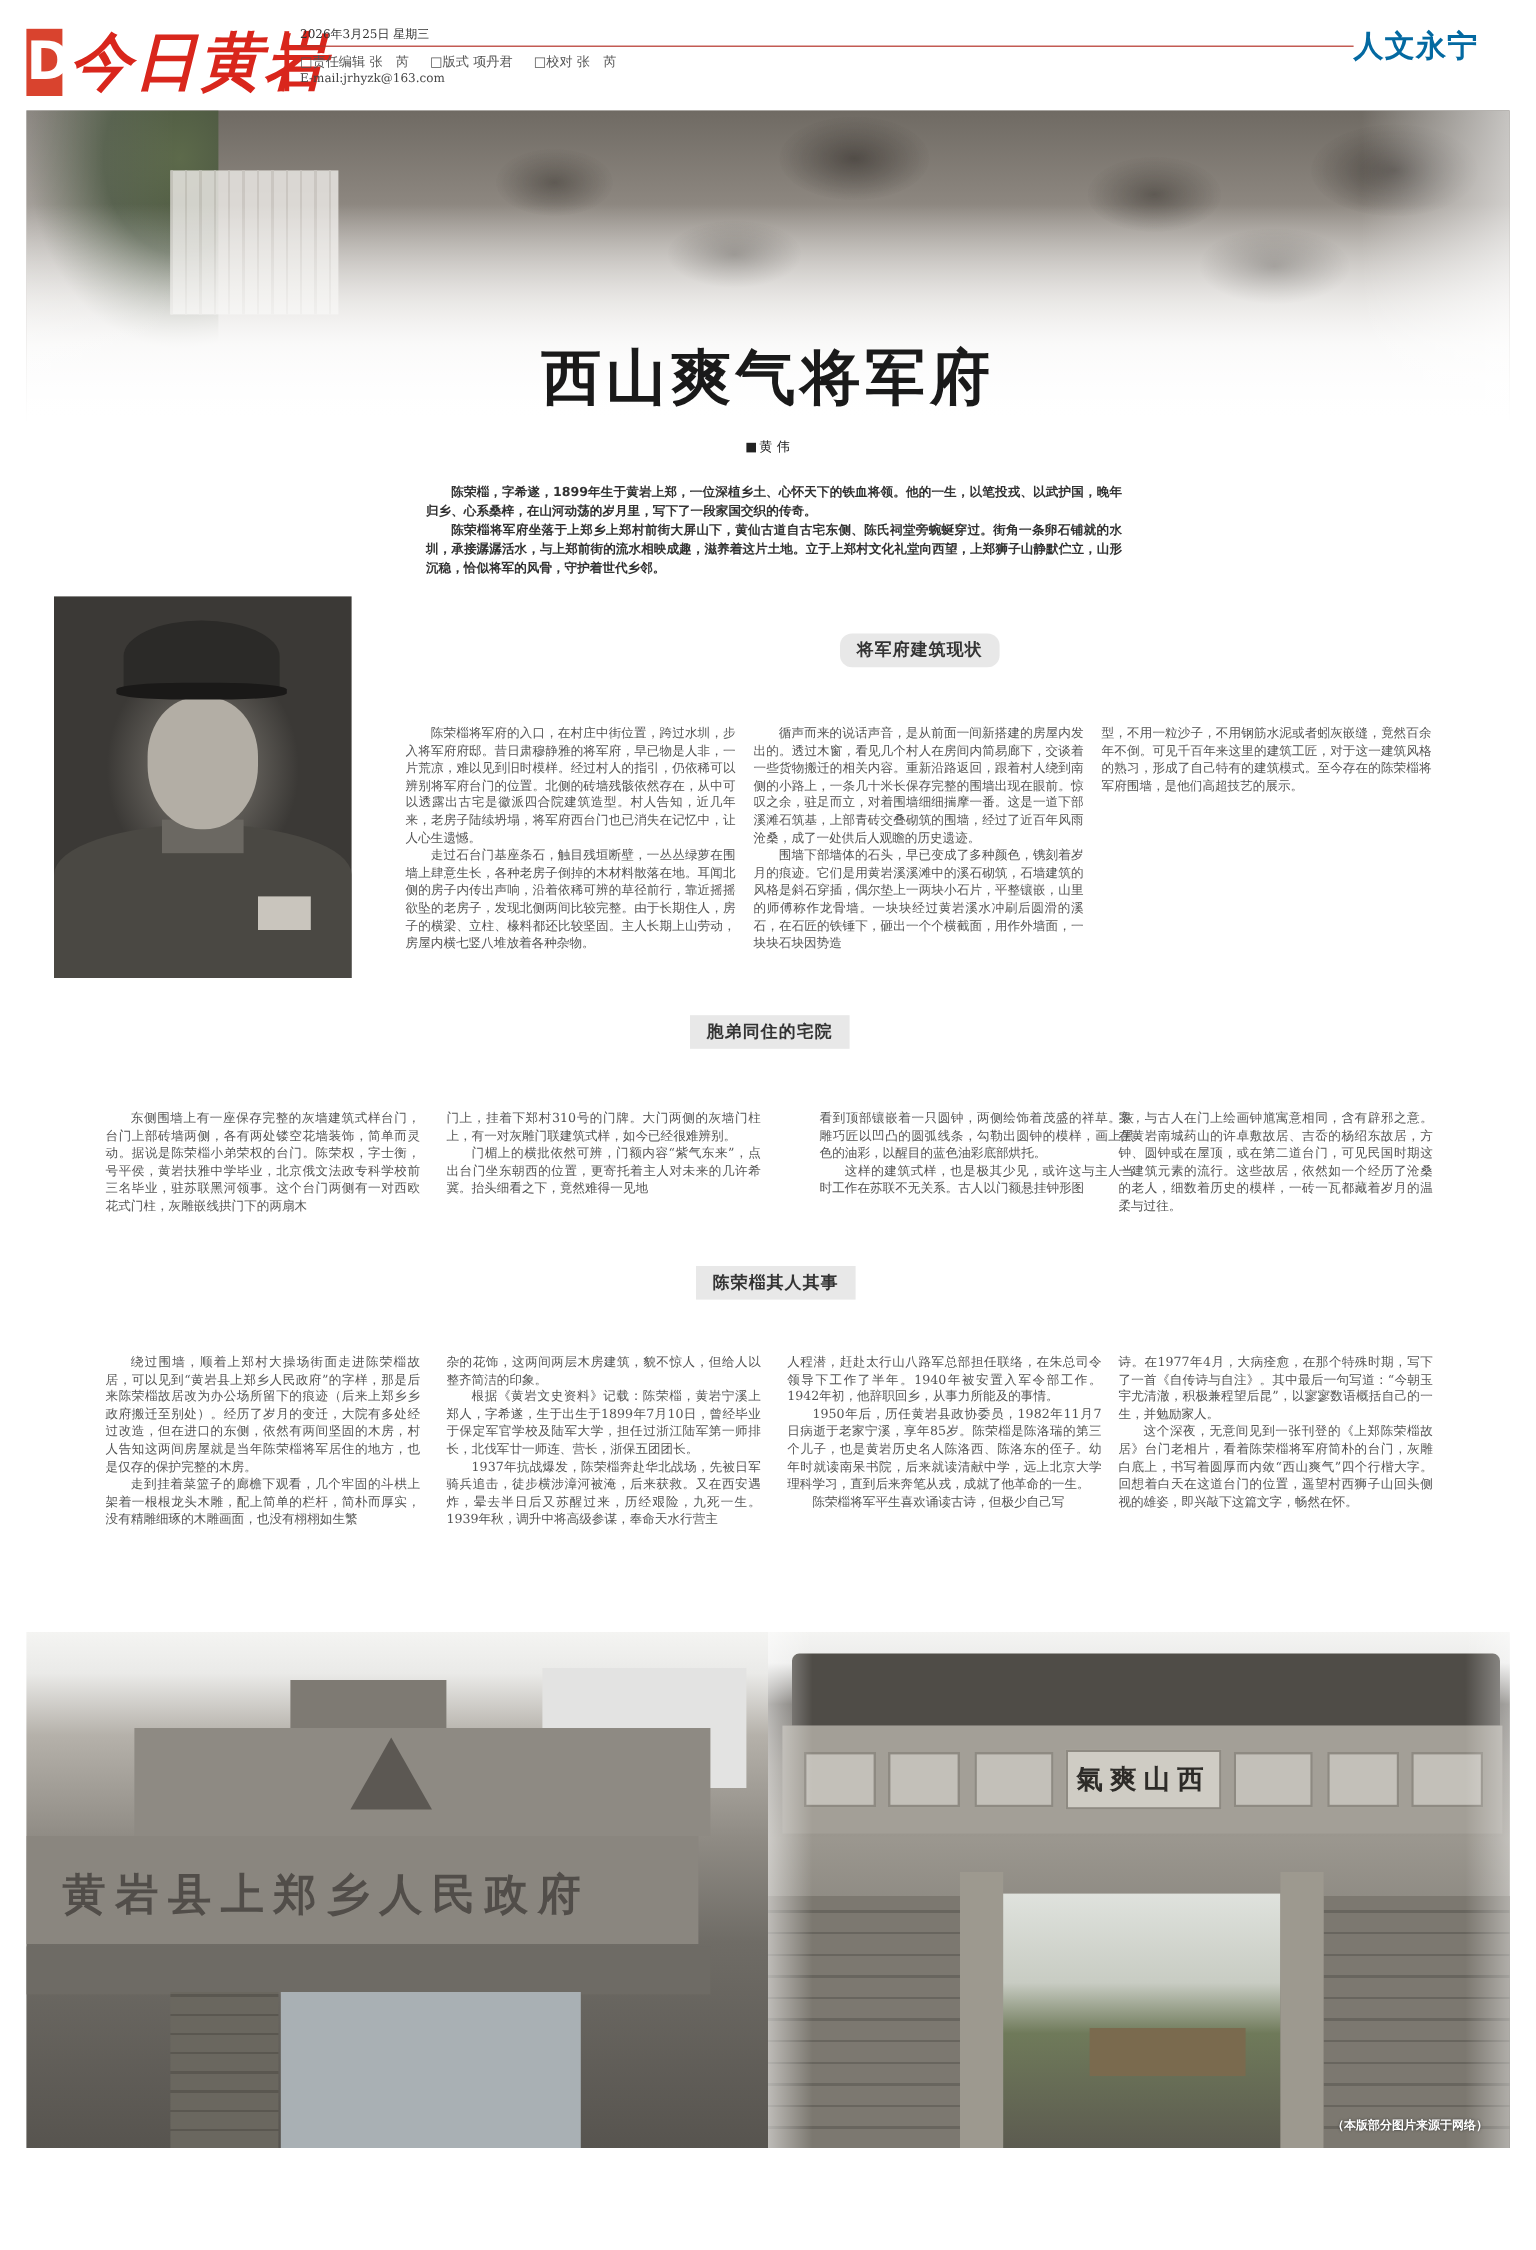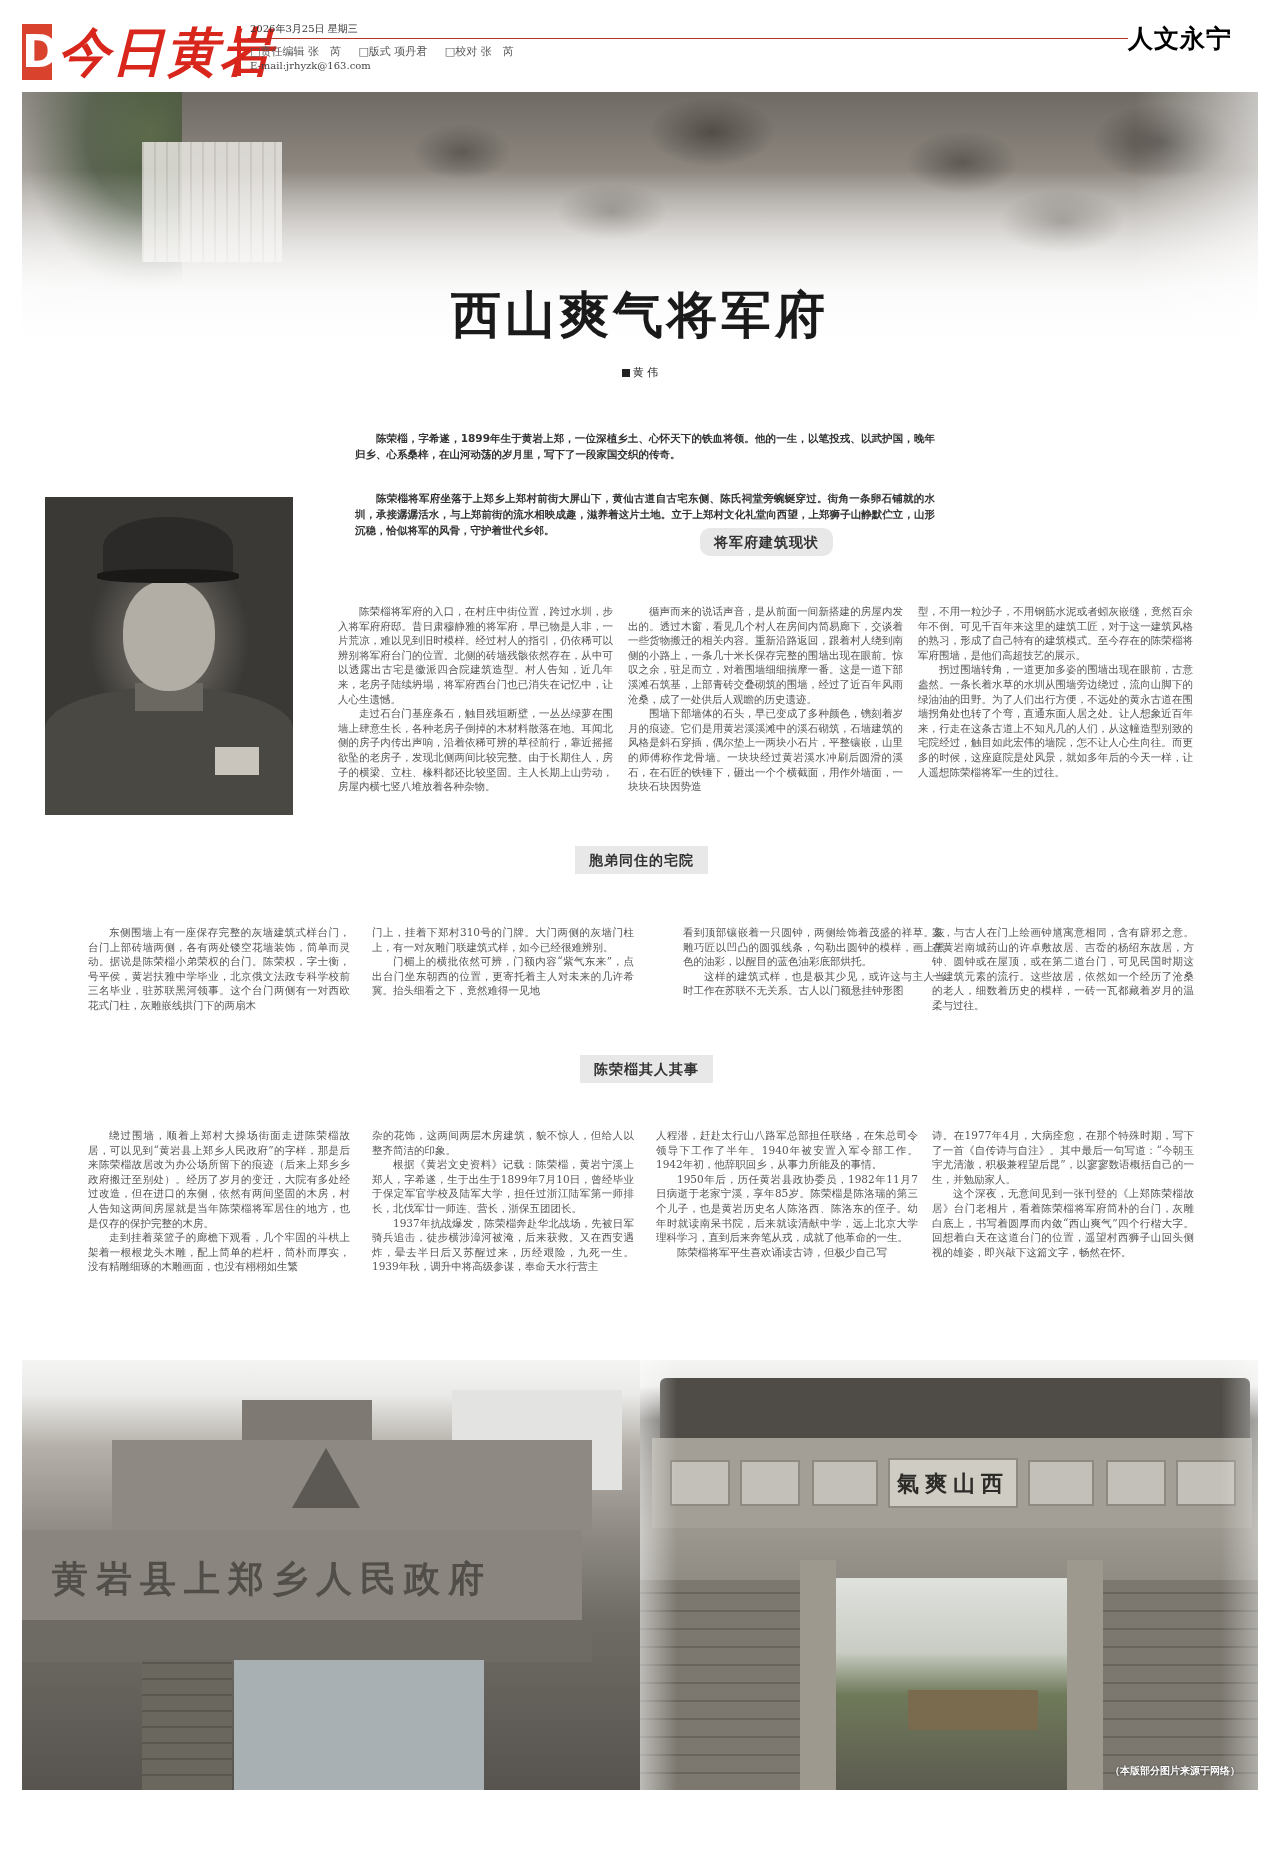--- a/index.html
+++ b/index.html
@@ -12,21 +12,21 @@
     font-family: "DejaVu Sans", sans-serif; font-weight: bold; font-size: 44px; line-height: 56px; text-align: center; }
   .logo-text { position: absolute; left: 58px; top: 22px; font-family: "DejaVu Serif", serif; font-style: italic; font-weight: bold;
     font-size: 52px; color: #d9261c; letter-spacing: 2px; line-height: 60px; }
   .logo-bar { position: absolute; left: 237px; top: 26px; width: 4px; height: 50px; background: #d9261c; }
   .date-line { position: absolute; left: 250px; top: 22px; font-size: 10px; color: #333; }
   .rule-red { position: absolute; left: 248px; top: 38px; width: 880px; height: 1px; background: #b5342a; }
   .credits { position: absolute; left: 250px; top: 44px; font-size: 11px; color: #555; white-space: nowrap; }
   .credits span { margin-right: 14px; }
   .email { position: absolute; left: 250px; top: 60px; font-size: 10px; color: #444; }
   .section-tag { position: absolute; left: 1128px; top: 22px; font-family: "DejaVu Sans", sans-serif; font-weight: bold;
-    font-size: 25px; color: #000000; letter-spacing: 1px; }
+    font-size: 25px; color: #0369a1; letter-spacing: 1px; }
 
   
   .hero { position: absolute; left: 22px; top: 92px; width: 1236px; height: 260px; overflow: hidden;
     background: linear-gradient(180deg, #6f6a63 0%, #8d8780 30%, #c8c4bf 60%, #ffffff 100%); }
   .hero-wall { position: absolute; left: 240px; top: 0; width: 1000px; height: 200px;
     background:
       radial-gradient(ellipse 70px 40px at 20% 30%, #5b5650 0%, transparent 70%),
       radial-gradient(ellipse 90px 50px at 45% 20%, #4d4843 0%, transparent 70%),
       radial-gradient(ellipse 80px 45px at 70% 35%, #5a554f 0%, transparent 70%),
       radial-gradient(ellipse 100px 55px at 90% 25%, #4a4540 0%, transparent 70%),
@@ -41,21 +41,21 @@
   .hero-fade-side { position: absolute; left: 0; top: 0; width: 100%; height: 100%;
     background: linear-gradient(90deg, rgba(255,255,255,0.2) 0%, rgba(255,255,255,0) 10%, rgba(255,255,255,0) 90%, rgba(255,255,255,0.6) 100%); }
 
   .headline { position: absolute; left: 0; top: 282px; width: 1280px; text-align: center;
     font-family: "DejaVu Sans", sans-serif; font-weight: bold; font-size: 50px; color: #1a1a1a; letter-spacing: 4px; }
   .byline { position: absolute; left: 0; top: 365px; width: 1280px; text-align: center; font-size: 11px; color: #222; }
   .byline .sq { display: inline-block; width: 8px; height: 8px; background: #222; margin-right: 3px; vertical-align: -1px; }
 
   .lede { position: absolute; left: 355px; top: 402px; width: 580px; font-family: "DejaVu Sans", sans-serif;
     font-size: 10.5px; line-height: 16px; color: #333; font-weight: bold; }
-  .lede p { text-indent: 2em; text-align: justify; margin-top: 28px; }
+  .lede p { text-indent: 2em; text-align: justify; }
 
   
   .portrait { position: absolute; left: 45px; top: 497px; width: 248px; height: 318px; overflow: hidden;
     background: radial-gradient(ellipse 80px 95px at 50% 45%, #8a8780 0%, #5d5a55 55%, #3b3936 100%); }
   .portrait .cap { position: absolute; left: 58px; top: 20px; width: 130px; height: 60px; background: #2b2a28; border-radius: 50% 50% 10% 10%; }
   .portrait .visor { position: absolute; left: 52px; top: 72px; width: 142px; height: 14px; background: #1a1918; border-radius: 40%; }
   .portrait .face { position: absolute; left: 78px; top: 84px; width: 92px; height: 110px; background: #b3aea5; border-radius: 45% 45% 48% 48%; }
   .portrait .uniform { position: absolute; left: 0; top: 190px; width: 248px; height: 140px; background: #4a4843;
     border-radius: 50% 50% 0 0 / 30% 30% 0 0; }
   .portrait .collar { position: absolute; left: 90px; top: 186px; width: 68px; height: 28px; background: #6b6862; }
@@ -158,21 +158,20 @@
 <div class="col" style="left:338px; top:604px; width:275px;">
   <p>陈荣椔将军府的入口，在村庄中街位置，跨过水圳，步入将军府府邸。昔日肃穆静雅的将军府，早已物是人非，一片荒凉，难以见到旧时模样。经过村人的指引，仍依稀可以辨别将军府台门的位置。北侧的砖墙残骸依然存在，从中可以透露出古宅是徽派四合院建筑造型。村人告知，近几年来，老房子陆续坍塌，将军府西台门也已消失在记忆中，让人心生遗憾。</p>
   <p>走过石台门基座条石，触目残垣断壁，一丛丛绿萝在围墙上肆意生长，各种老房子倒掉的木材料散落在地。耳闻北侧的房子内传出声响，沿着依稀可辨的草径前行，靠近摇摇欲坠的老房子，发现北侧两间比较完整。由于长期住人，房子的横梁、立柱、椽料都还比较坚固。主人长期上山劳动，房屋内横七竖八堆放着各种杂物。</p>
 </div>
 <div class="col" style="left:628px; top:604px; width:275px;">
   <p>循声而来的说话声音，是从前面一间新搭建的房屋内发出的。透过木窗，看见几个村人在房间内简易廊下，交谈着一些货物搬迁的相关内容。重新沿路返回，跟着村人绕到南侧的小路上，一条几十米长保存完整的围墙出现在眼前。惊叹之余，驻足而立，对着围墙细细揣摩一番。这是一道下部溪滩石筑基，上部青砖交叠砌筑的围墙，经过了近百年风雨沧桑，成了一处供后人观瞻的历史遗迹。</p>
   <p>围墙下部墙体的石头，早已变成了多种颜色，镌刻着岁月的痕迹。它们是用黄岩溪溪滩中的溪石砌筑，石墙建筑的风格是斜石穿插，偶尔垫上一两块小石片，平整镶嵌，山里的师傅称作龙骨墙。一块块经过黄岩溪水冲刷后圆滑的溪石，在石匠的铁锤下，砸出一个个横截面，用作外墙面，一块块石块因势造</p>
 </div>
 <div class="col" style="left:918px; top:604px; width:275px;">
   <p class="cont">型，不用一粒沙子，不用钢筋水泥或者蚓灰嵌缝，竟然百余年不倒。可见千百年来这里的建筑工匠，对于这一建筑风格的熟习，形成了自己特有的建筑模式。至今存在的陈荣椔将军府围墙，是他们高超技艺的展示。</p>
-  <p>拐过围墙转角，一道更加多姿的围墙出现在眼前，古意盎然。一条长着水草的水圳从围墙旁边绕过，流向山脚下的绿油油的田野。为了人们出行方便，不远处的黄永古道在围墙拐角处也转了个弯，直通东面人居之处。让人想象近百年来，行走在这条古道上不知凡几的人们，从这幢造型别致的宅院经过，触目如此宏伟的墙院，怎不让人心生向往。而更多的时候，这座庭院是处风景，就如多年后的今天一样，让人遥想陈荣椔将军一生的过往。</p>
 </div>
 
 <div class="subhead" style="left:575px; top:846px;">胞弟同住的宅院</div>
 
 <div class="col" style="left:88px; top:925px; width:262px;">
   <p>东侧围墙上有一座保存完整的灰墙建筑式样台门，台门上部砖墙两侧，各有两处镂空花墙装饰，简单而灵动。据说是陈荣椔小弟荣权的台门。陈荣权，字士衡，号平侯，黄岩扶雅中学毕业，北京俄文法政专科学校前三名毕业，驻苏联黑河领事。这个台门两侧有一对西欧花式门柱，灰雕嵌线拱门下的两扇木</p>
 </div>
 <div class="col" style="left:372px; top:925px; width:262px;">
   <p class="cont">门上，挂着下郑村310号的门牌。大门两侧的灰墙门柱上，有一对灰雕门联建筑式样，如今已经很难辨别。</p>
   <p>门楣上的横批依然可辨，门额内容“紫气东来”，点出台门坐东朝西的位置，更寄托着主人对未来的几许希冀。抬头细看之下，竟然难得一见地</p>

